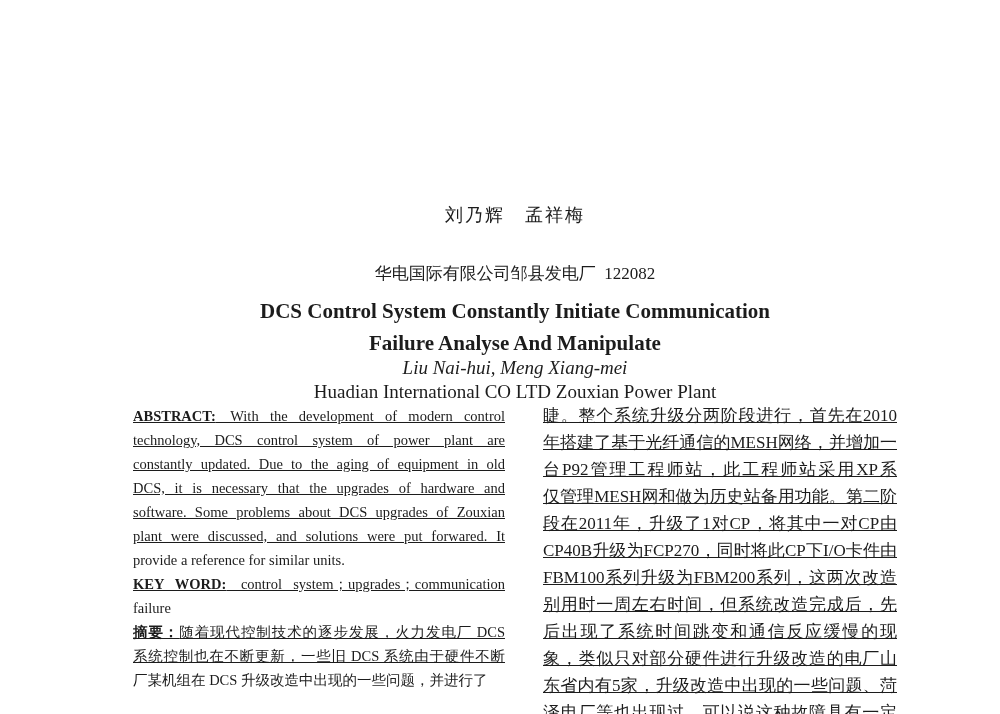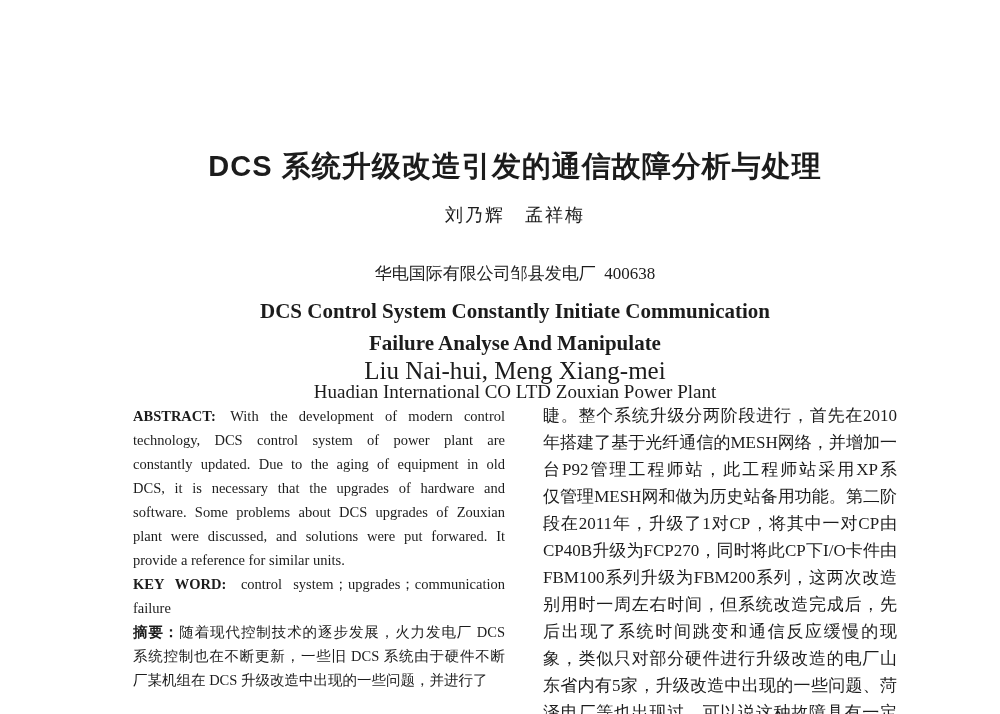--- a/index.html
+++ b/index.html
@@ -18,49 +18,48 @@
     top: 147px;
     font-family: "Liberation Sans", "DejaVu Sans", sans-serif;
     font-weight: bold;
     font-size: 29px;
     letter-spacing: 1px;
   }
   .cn-authors  { top: 203px; font-size: 18px; letter-spacing: 2px; }
   .cn-affil    { top: 262px; font-size: 17px; }
   .en-title-1  { top: 299px; font-size: 21px; font-weight: bold; }
   .en-title-2  { top: 331px; font-size: 21px; font-weight: bold; }
-  .en-authors  { top: 357px; font-size: 25px; }
+  .en-authors  { top: 357px; font-size: 19px; font-style: italic; }
   .en-affil    { top: 381px; font-size: 19px; }
 
   .col { position: absolute; top: 404px; }
   .col-left  { left: 133px; width: 372px; }
   .col-right { left: 543px; width: 354px; top: 402px; }
 
   .tline {
     overflow: hidden;
     white-space: normal;
   }
   .col-left  .tline { height: 24px; line-height: 24px; font-size: 14.5px; }
   .col-right .tline { height: 27px; line-height: 27px; font-size: 17px; }
 
-  .just { text-align: justify; text-align-last: justify; }
+  .just { text-align: justify; text-align-last: justify; text-decoration: underline; }
 
   .pfx { font-weight: bold; }
   .pfx-cjk { font-family: "Liberation Sans", "DejaVu Sans", sans-serif; }
 </style>
 </head>
 <body>
 
 <div class="page">
 
-  <div class="center-band cn-title">DCS 系统升级改造引发的通信故障分析与处理</div>
 
   <div class="center-band cn-authors">刘乃辉　孟祥梅</div>
 
-  <div class="center-band cn-affil">华电国际有限公司邹县发电厂 400638</div>
+  <div class="center-band cn-affil">华电国际有限公司邹县发电厂 122082</div>
 
   <div class="center-band en-title-1">DCS Control System Constantly Initiate Communication</div>
 
   <div class="center-band en-title-2">Failure Analyse And Manipulate</div>
 
   <div class="center-band en-authors">Liu Nai-hui, Meng Xiang-mei</div>
 
   <div class="center-band en-affil">Huadian International CO LTD Zouxian Power Plant</div>
 
   <div class="col col-left">

